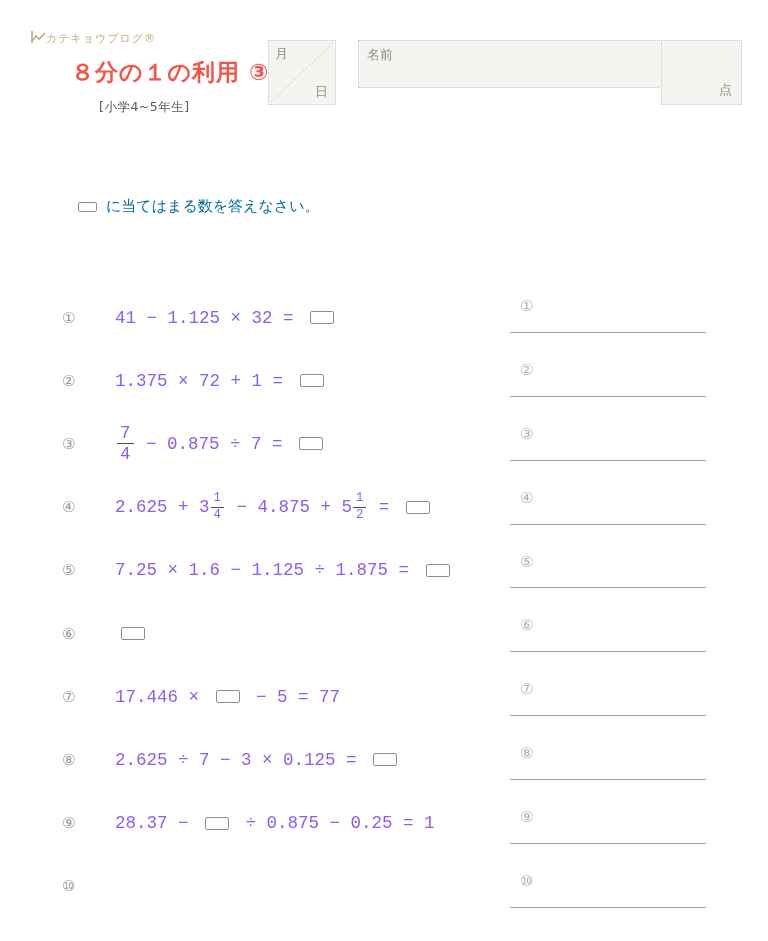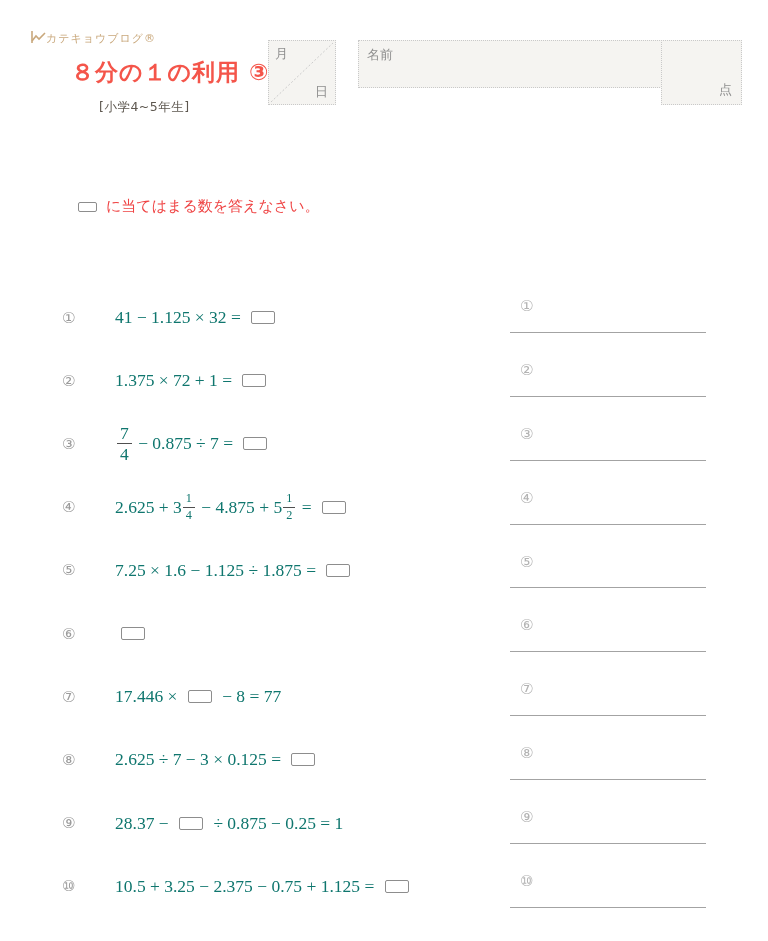--- a/index.html
+++ b/index.html
@@ -22,30 +22,30 @@
   .name-box  { left:342px; width:314px; height:48px;margin-left:16px; }
   .score-box { left:661px; width:81px;  height:65px; }
   .date-box .month { position:absolute; left:6px;  top:4px; }
   .date-box .day   { position:absolute; right:7px; bottom:3px; }
   .date-box svg    { position:absolute; left:0; top:0; }
   .name-box .label { position:absolute; left:8px; top:5px; }
   .score-box .label{ position:absolute; right:9px; bottom:5px; }
 
   
   .instruction { position:absolute; left:78px; top:197px; display:flex; align-items:center; gap:9px;
-                 font-size:15px; color:#ef4444; }
+                 font-size:15px; color:#0369a1; }
   .sqbox-sm { display:inline-block; width:17px; height:8px; border:1.5px solid #8d8d8d;
               border-radius:2px; background:#fff; }
 
   
   .problems { position:absolute; left:62px; top:286px; width:440px; }
   .prob-row { display:flex; align-items:center; height:63.2px; }
   .prob-num { width:53px; flex:0 0 53px; font-size:15px; color:#9b9b9b; }
-  .prob-eq  { font-family:Liberation Serif, serif; font-size:17.5px;
-              color:#0f766e; white-space:nowrap; display:flex; align-items:center; }
+  .prob-eq  { font-family:Liberation Mono, monospace; font-size:17.5px;
+              color:#8b5cf6; white-space:nowrap; display:flex; align-items:center; }
   .eq-txt   { white-space:pre; }
   .sqbox    { display:inline-block; width:22px; height:11px; border:1.6px solid #8d8d8d;
               border-radius:2px; margin:0 6px; background:#fff; flex:0 0 auto; }
   .frac { display:inline-flex; flex-direction:column; text-align:center; line-height:1.08;
           vertical-align:middle; margin:0 2px; }
   .frac .num { display:block; border-bottom:1px solid #4f4f4f; padding:0 3px 1px; }
   .frac .den { display:block; padding-top:1px; }
   .mixed { display:inline-flex; align-items:center; }
   .mixed .frac { font-size:0.7em; margin-left:1px; }
 
@@ -153,44 +153,40 @@
         <span class="prob-num">⑥</span>
         <span class="prob-eq">
           <span class="sqbox"></span>
         </span>
       </div>
       <div class="prob-row">
         <span class="prob-num">⑦</span>
         <span class="prob-eq">
           <span class="eq-txt">17.446 × </span>
           <span class="sqbox"></span>
-          <span class="eq-txt"> − 8 = 77</span>
+          <span class="eq-txt"> − 5 = 77</span>
         </span>
       </div>
       <div class="prob-row">
         <span class="prob-num">⑧</span>
         <span class="prob-eq">
           <span class="eq-txt">2.625 ÷ 7 − 3 × 0.125 = </span>
           <span class="sqbox"></span>
         </span>
       </div>
       <div class="prob-row">
         <span class="prob-num">⑨</span>
         <span class="prob-eq">
           <span class="eq-txt">28.37 − </span>
           <span class="sqbox"></span>
           <span class="eq-txt"> ÷ 0.875 − 0.25 = 1</span>
         </span>
       </div>
       <div class="prob-row">
         <span class="prob-num">⑩</span>
-        <span class="prob-eq">
-          <span class="eq-txt">10.5 + 3.25 − 2.375 − 0.75 + 1.125 = </span>
-          <span class="sqbox"></span>
-        </span>
       </div>
     </div>
 
   <div class="answers" id="answers-col">
       <div class="ans-row">
         <span class="ans-num">①</span>
       </div>
       <div class="ans-row">
         <span class="ans-num">②</span>
       </div>

